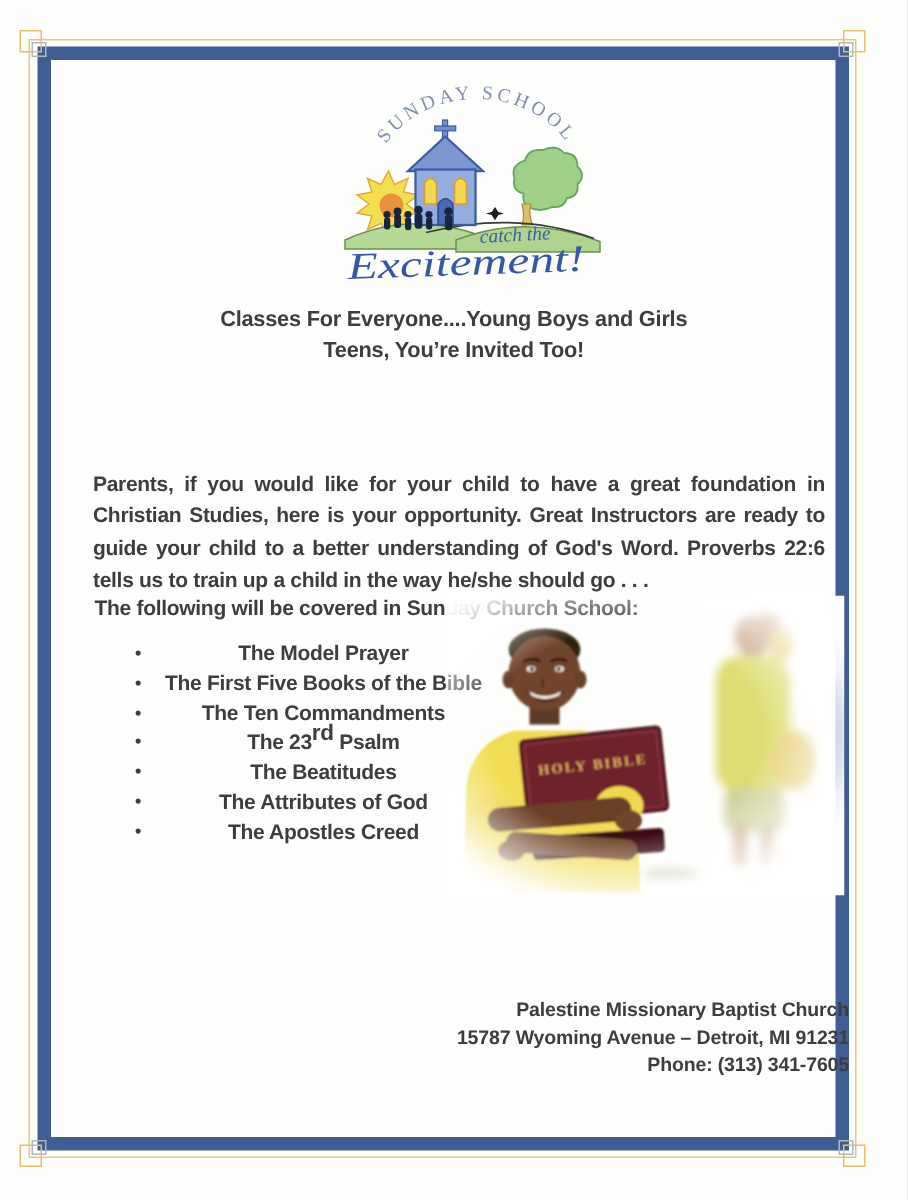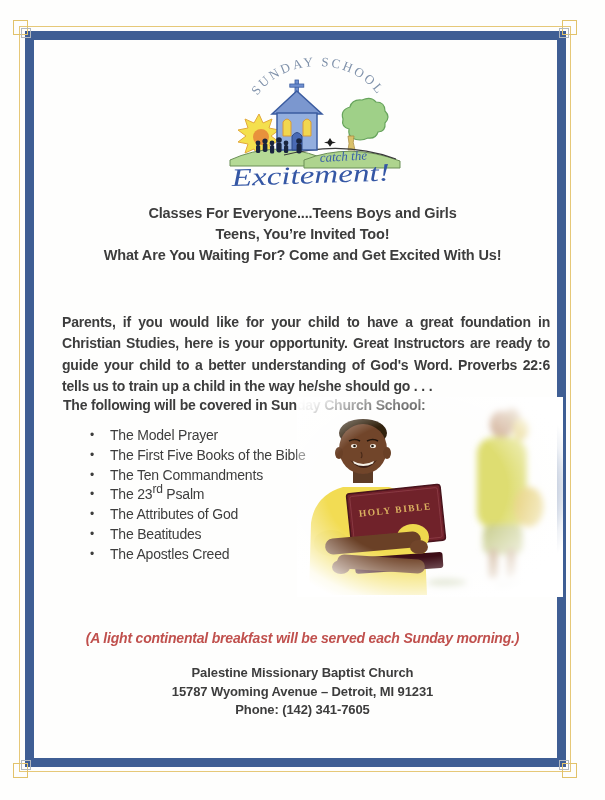--- a/index.html
+++ b/index.html
@@ -24,30 +24,30 @@
   .logo { position:absolute; left:224px; top:54px; width:190px; height:142px; }
 
   
   .announce { position:absolute; top:203px; left:39px; right:39px; text-align:center;
     font-weight:bold; font-size:14.5px; line-height:21px; letter-spacing:-0.15px; }
   .intro { position:absolute; top:299px; left:49px; width:488px; margin:13px;
     text-align:justify; font-weight:bold; font-size:14px; line-height:21.4px; letter-spacing:-0.2px; }
   .covered-heading { position:absolute; top:397px; left:63px;
     font-weight:bold; font-size:14px; letter-spacing:-0.2px; }
   .bullets { position:absolute; top:426px; left:88px; margin:0; padding:0; list-style:none; }
-  .bullets li { font-weight:normal; font-size:14px; line-height:19.8px; letter-spacing:-0.2px;
-    padding-left:22px; position:relative; }
+  .bullets li { font-weight:bold; font-size:14px; line-height:19.8px; letter-spacing:-0.2px;
+    padding-left:22px; position:relative;text-align:center; }
   .bullets li::before { content:"•"; position:absolute; left:2px; top:0; font-size:12px; color:#3d3d3d; }
-  .bullets sup { font-size:12px; vertical-align:super; line-height:0; }
+  .bullets sup { font-size:15px; vertical-align:super; line-height:0; }
   .photo { position:absolute; left:297px; top:397px; width:266px; height:200px; }
   .devices { position:absolute; top:577px; left:63px; width:488px; margin:0;
     text-align:justify; font-weight:bold; font-size:14px; line-height:21.4px; letter-spacing:-0.2px; }
   .breakfast { position:absolute; top:630px; left:39px; right:39px; text-align:center;
     color:#c0504d; font-weight:bold; font-style:italic; font-size:14px; letter-spacing:-0.2px; }
-  .footer { position:absolute; top:664px; left:39px; right:39px; text-align:center;
+  .footer { position:absolute; top:664px; left:39px; right:39px; text-align:right;
     font-weight:bold; font-size:13px; line-height:18.6px; letter-spacing:-0.1px; }
 </style>
 </head>
 <body>
 
 <div class="page">
 
   <div class="frame-gold"></div>
   <div class="frame-blue"></div>
   <div class="corner-gold cg-tl"></div>
@@ -111,35 +111,34 @@
       </g>
 
       <path d="M106 84 l2.2 3.4 3.8 1 -3.8 1 -2.2 3.4 -2.2 -3.4 -3.8 -1 3.8 -1 z" fill="#1d1d1d"></path>
 
       <text x="96" y="108" font-family="Liberation Serif, serif" font-style="italic" font-size="13" fill="#3a5fa8" transform="rotate(-3 96 108)">catch the</text>
       <text x="8" y="132" font-family="Liberation Serif, serif" font-style="italic" font-size="25" fill="#3557a5" textLength="158" lengthAdjust="spacingAndGlyphs" transform="rotate(-2 8 132)">Excitement!</text>
     </svg>
   </div>
 
   <div class="announce">
-    <div>Classes For Everyone....Teens Boys and Girls</div>
+    <div>Classes For Everyone....Young Boys and Girls</div>
     <div>Teens, You’re Invited Too!</div>
-    <div>What Are You Waiting For? Come and Get Excited With Us!</div>
   </div>
 
   <p class="intro">Parents, if you would like for your child to have a great foundation in Christian Studies, here is your opportunity. Great Instructors are ready to guide your child to a better understanding of God's Word. Proverbs 22:6 tells us to train up a child in the way he/she should go . . .</p>
 
   <div class="covered-heading">The following will be covered in Sunday Church School:</div>
   <ul class="bullets">
     <li><span>The Model Prayer</span></li>
     <li><span>The First Five Books of the Bible</span></li>
     <li><span>The Ten Commandments</span></li>
     <li><span>The 23</span><sup>rd</sup><span> Psalm</span></li>
+    <li><span>The Beatitudes</span></li>
     <li><span>The Attributes of God</span></li>
-    <li><span>The Beatitudes</span></li>
     <li><span>The Apostles Creed</span></li>
   </ul>
 
   <div class="photo">
     <svg viewBox="0 0 266 200" width="266" height="200">
       <defs>
         <filter id="blurbg" x="-30%" y="-30%" width="160%" height="160%">
             <feGaussianBlur stdDeviation="3.2"></feGaussianBlur>
           </filter>
         <filter id="blurlite">
@@ -197,21 +196,20 @@
         <rect x="40" y="160" width="88" height="14" rx="7" fill="#71452c" transform="rotate(4 84 167)"></rect>
         <ellipse cx="122" cy="150" rx="9" ry="7" fill="#71452c"></ellipse>
         <ellipse cx="44" cy="170" rx="9" ry="7" fill="#71452c"></ellipse>
       </g>
 
       <rect x="0" y="0" width="266" height="200" fill="url(#fade)"></rect>
     </svg>
   </div>
 
 
-  <div class="breakfast">(A light continental breakfast will be served each Sunday morning.)</div>
 
   <div class="footer">
     <div>Palestine Missionary Baptist Church</div>
     <div>15787 Wyoming Avenue – Detroit, MI 91231</div>
-    <div>Phone: (142) 341-7605</div>
+    <div>Phone: (313) 341-7605</div>
   </div>
 
 </div>
 
 </body></html>

